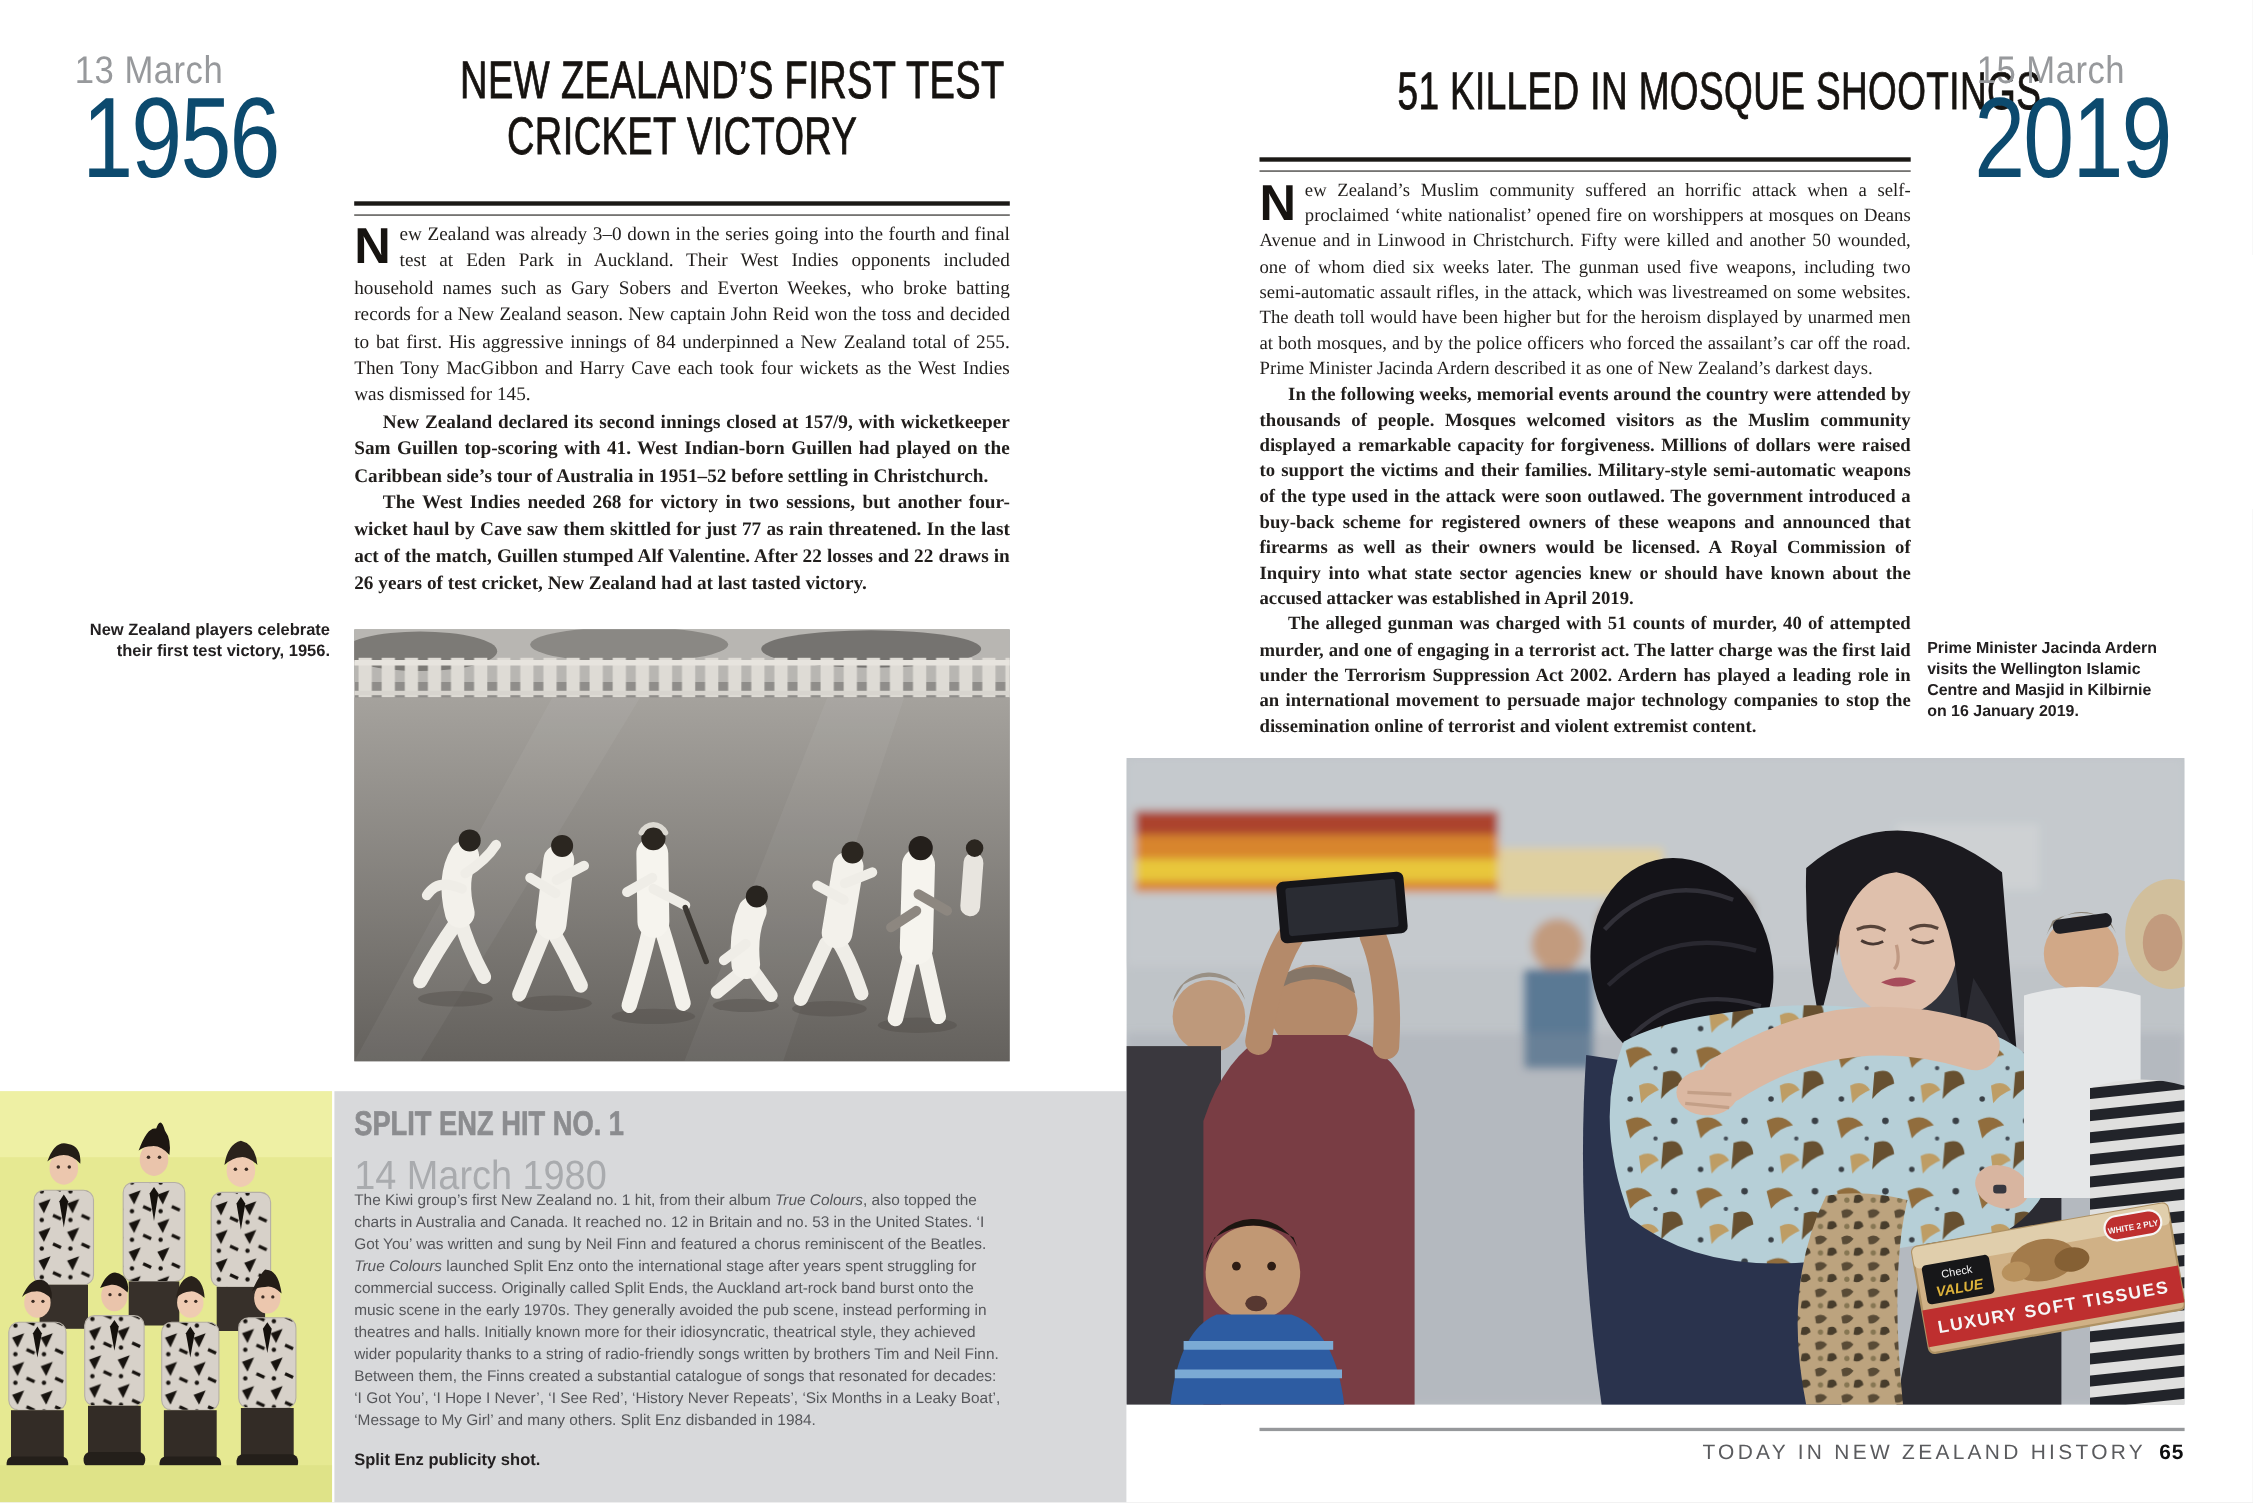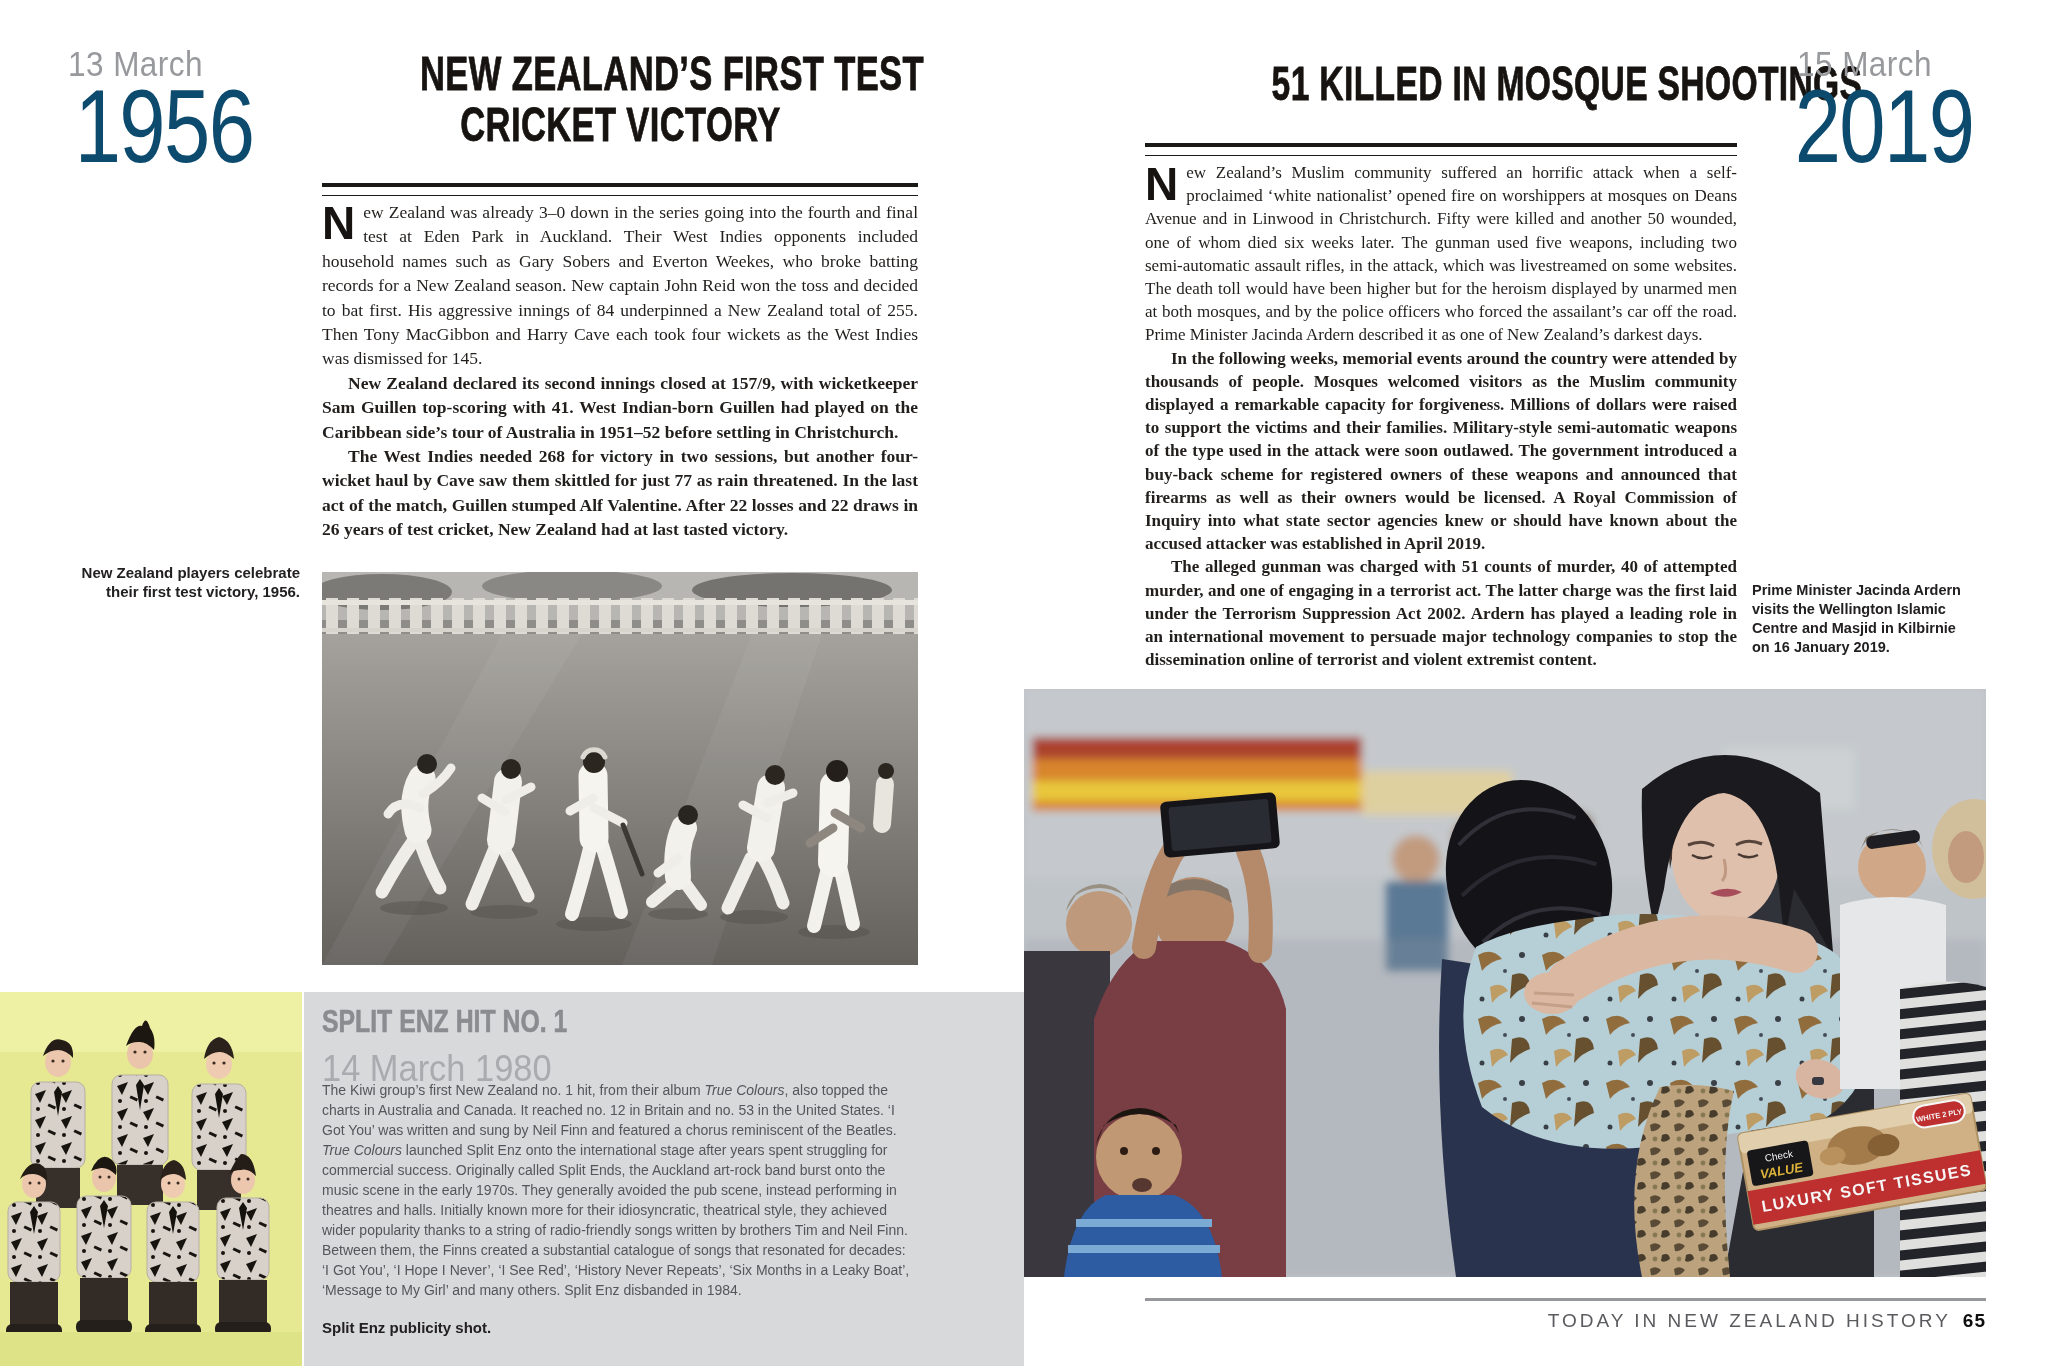--- a/index.html
+++ b/index.html
@@ -5,21 +5,21 @@
   html,body{margin:0;padding:0;background:#e9e9e9;}
   #canvas{position:relative;width:2048px;height:1366px;background:#ffffff;overflow:hidden;
           font-family:"Liberation Sans",sans-serif;color:#1e1c1a;}
   .abs{position:absolute;}
   .cx{display:inline-block;transform:scaleX(var(--sx,.75));transform-origin:var(--ox,center);white-space:nowrap;}
   
   .date-block{text-align:center;line-height:1;}
   .date-day{font-size:35px;color:#97999c;letter-spacing:.5px;}
   .date-year{font-size:104px;color:#0c4a6e;line-height:.88;letter-spacing:-2px;}
   
-  .headline{font-weight:700;color:#161310;text-align:center;line-height:51px;font-size:48px;
+  .headline{font-weight:400;color:#161310;text-align:center;line-height:51px;font-size:48px;
             -webkit-text-stroke:.8px #161310;letter-spacing:.5px;}
   .double-rule{height:8px;border-top:4px solid #1b1916;border-bottom:1.5px solid #1b1916;}
   
   .serif-body{font-family:"Liberation Serif",serif;text-align:justify;color:#211e1c;}
   .serif-body p{margin:0;}
   .serif-body p.ind{text-indent:26px;font-weight:bold;}
   .dropcap{float:left;font-family:"Liberation Sans",sans-serif;font-weight:700;font-size:46px;
            line-height:38px;padding:4px 8px 0 0;color:#161310;}
   
   .photo-caption{font-weight:700;font-size:15px;line-height:19px;color:#232021;}

